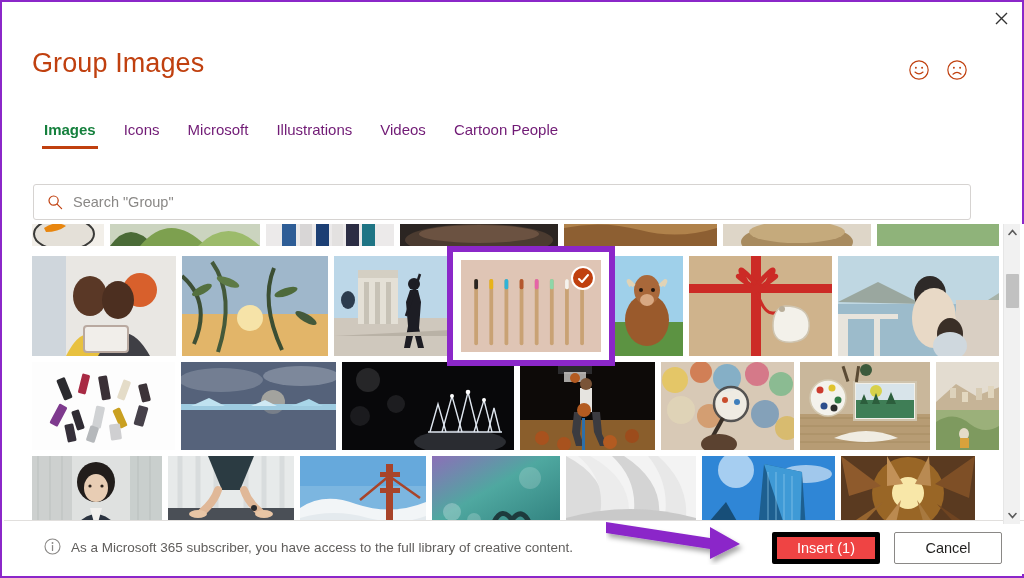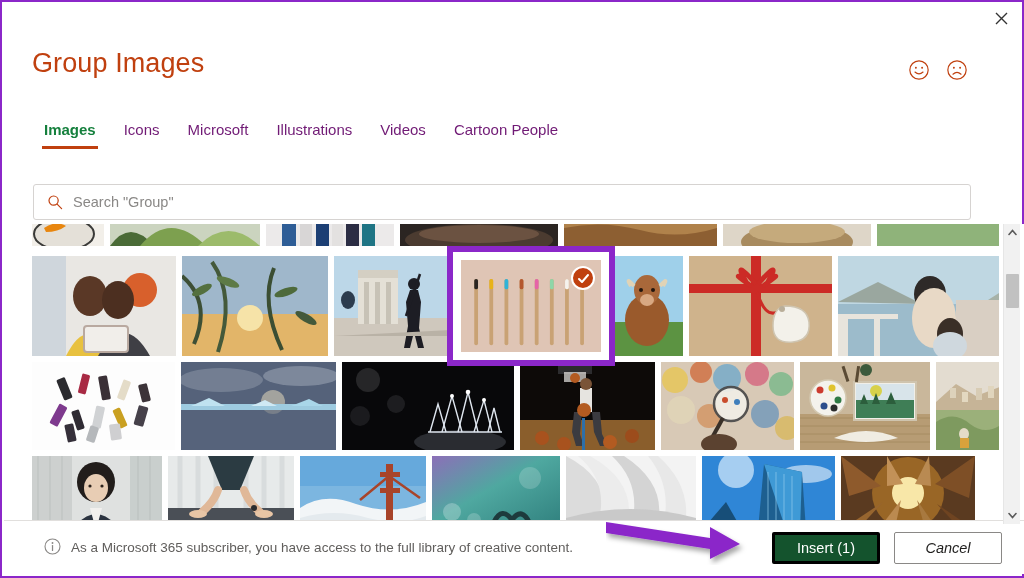--- a/index.html
+++ b/index.html
@@ -231,29 +231,28 @@
     min-width: 108px;
     font-family: "Liberation Sans", sans-serif;
     font-size: 14.5px;
     border-radius: 2px;
     cursor: pointer;
     display: flex; align-items: center; justify-content: center;
     padding: 0 14px;
     white-space: nowrap;
   }
   #insert-button {
-    background: #14532d;
+    background: #ef4444;
     color: #ffffff;
-    border: 3px solid #000000;
+    border: 5px solid #000000;
   }
   #cancel-button {
     background: #ffffff;
     color: #201f1e;
     border: 1px solid #8a8886;
-    font-style: italic;
   }
 
   
   #annotation-arrow {
     position: absolute;
     left: 604px; top: 517px;
     width: 150px; height: 46px;
     z-index: 60;
     pointer-events: none;
   }

